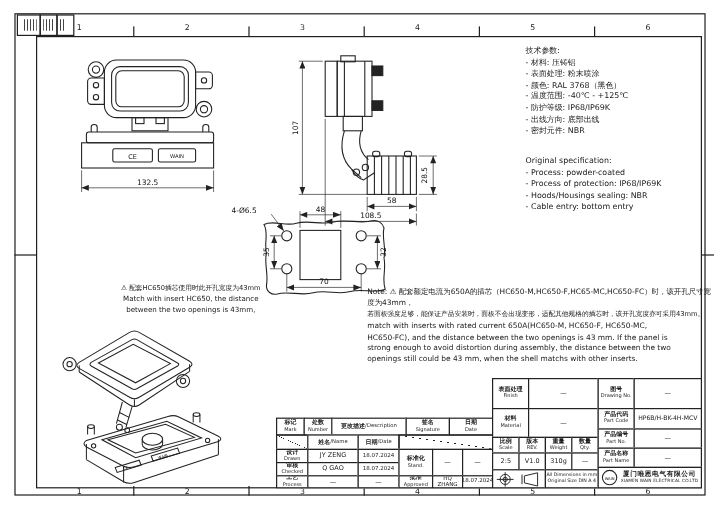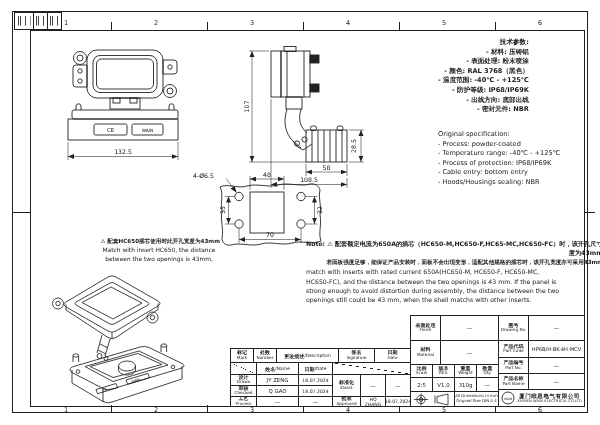--- a/index.html
+++ b/index.html
@@ -11,21 +11,21 @@
   .gnum{position:absolute;width:14px;text-align:center;font-size:6.5px;color:#222;}
   .gtick{position:absolute;width:1px;height:8px;background:#1f1f1f;}
   .cmark{position:absolute;background:#1f1f1f;}
   .corner-cell{position:absolute;border:1px solid #1f1f1f;box-sizing:border-box;
       background:repeating-linear-gradient(90deg,#444 0 0.6px,transparent 0.6px 2.4px);
       background-size:70% 60%;background-repeat:no-repeat;background-position:center;}
   svg.draw{position:absolute;left:0;top:0;}
   svg.draw text{font-family:"DejaVu Sans",sans-serif;font-size:6.2px;fill:#111;stroke:none;}
   .txtblock{position:absolute;font-size:6.6px;line-height:9.6px;white-space:nowrap;}
   .txtblock .ln{height:9.6px;}
-  .cnb{font-weight:bold;text-align:right;}
+  .cnb{font-weight:normal;}
   .note-small{font-size:5.9px;line-height:9.2px;text-align:center;white-space:nowrap;}
   .cap{position:absolute;text-align:center;white-space:nowrap;}
   .cap .c1{font-size:6.4px;font-weight:bold;}
   .cap .c2{font-size:6.4px;}
   .mainnote{position:absolute;font-size:6.2px;line-height:9.4px;white-space:nowrap;}
   
   .cell{position:absolute;border:1px solid #222;box-sizing:border-box;background:#fff;
         display:flex;align-items:center;justify-content:center;text-align:center;overflow:hidden;}
   .stack{display:flex;flex-direction:column;align-items:center;justify-content:center;line-height:1.12;}
   .cn{font-size:5px;font-weight:bold;display:block;}
@@ -238,24 +238,23 @@
     <div class="ln cnb">- 颜色: RAL 3768（黑色）</div>
     <div class="ln cnb">- 温度范围: -40℃ - +125℃</div>
     <div class="ln cnb">- 防护等级: IP68/IP69K</div>
     <div class="ln cnb">- 出线方向: 底部出线</div>
     <div class="ln cnb">- 密封元件: NBR</div>
   </div>
 
   <div class="txtblock" style="left:438px;top:130px">
     <div class="ln">Original specification:</div>
     <div class="ln">- Process: powder-coated</div>
-    <div class="ln">- Temperature range: -40℃ - +125℃</div>
     <div class="ln">- Process of protection: IP68/IP69K</div>
+    <div class="ln">- Hoods/Housings sealing: NBR</div>
     <div class="ln">- Cable entry: bottom entry</div>
-    <div class="ln">- Hoods/Housings sealing: NBR</div>
   </div>
 
   <div class="abs note-small" style="left:98px;top:237px;width:122px">
     <div class="cnb" style="font-size:5.6px">⚠ 配套HC650插芯使用时此开孔宽度为43mm</div>
     <div>Match with insert HC650, the distance</div>
     <div>between the two openings is 43mm,</div>
   </div>
 
 
   <div class="mainnote" style="left:306px;top:239px">

